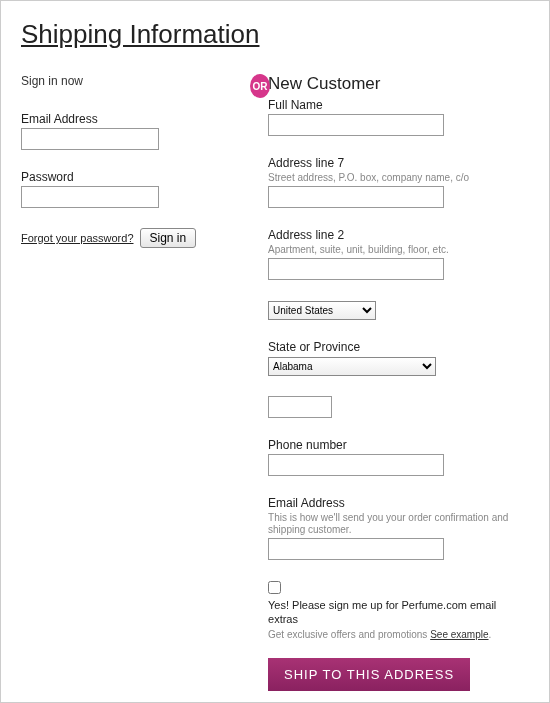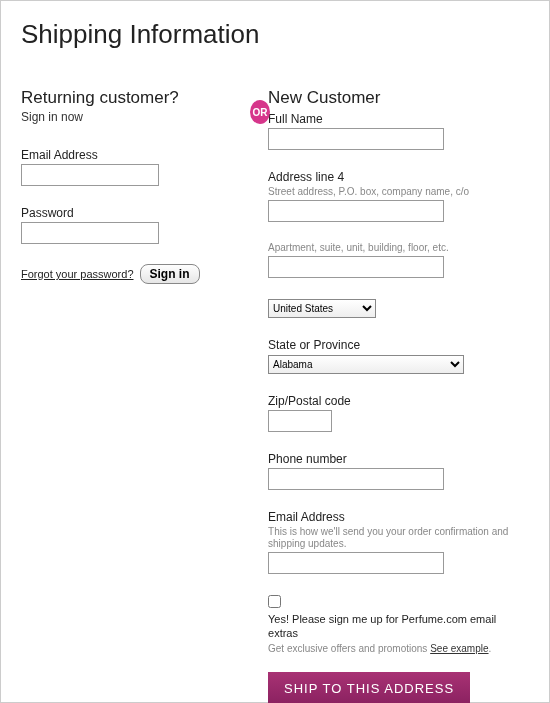--- a/index.html
+++ b/index.html
@@ -1,55 +1,54 @@
 <!DOCTYPE html>
 <html><head>
 <meta charset="utf-8">
 <style>
 * { box-sizing: border-box; margin: 0; padding: 0; }
 body { font-family: Arial, Helvetica, sans-serif; background: #fff; color: #222; }
 .container { width: 550px; height: 703px; border: 1px solid #ccc; padding: 18px 20px; position: relative; }
-.page-title { font-size: 26px; font-weight: normal; margin-bottom: 38px; }
+.page-title { font-size: 26px; font-weight: normal; margin-bottom: 24px; text-decoration: underline; }
 .columns { display: flex; }
 .col-left { width: 248px; position: relative; }
 .col-right { width: 262px; margin-left: 0; }
 .section-heading { font-size: 17px; font-weight: normal; color: #222; margin-bottom: 2px; }
 .sub-heading { font-size: 12px; color: #333; margin-bottom: 24px; }
-.or-badge { position: absolute; top: 12px; right: -2px; width: 20px; height: 24px; border-radius: 50%; background: #d6368b; color: #fff; font-size: 10px; font-weight: bold; display: flex; align-items: center; justify-content: center; }
+.or-badge { position: absolute; top: 0; right: -2px; width: 20px; height: 24px; border-radius: 50%; background: #d6368b; color: #fff; font-size: 10px; font-weight: bold; display: flex; align-items: center; justify-content: center; }
 .field { margin-bottom: 20px; }
 .field-label { font-size: 12px; display: block; margin-bottom: 2px; color: #222; }
 .field-hint { font-size: 10px; color: #888; margin-bottom: 2px; line-height: 1.2; }
 .text-input { width: 176px; height: 22px; border: 1px solid #999; background: #fff; font-size: 12px; padding: 0 3px; }
 .text-input-left { width: 138px; }
 .text-input-short { width: 64px; }
 .forgot-link { font-size: 11px; color: #222; text-decoration: underline; }
 .signin-row { display: flex; align-items: center; gap: 6px; margin-top: 4px; }
-.signin-btn { background: linear-gradient(#fefefe,#e6e6e6); border: 1px solid #888; border-radius: 8px; padding: 2px 9px; font-size: 12px; font-weight: bold; cursor: pointer; }
+.signin-btn { background: linear-gradient(#fefefe,#e6e6e6); border: 1px solid #888; border-radius: 3px; padding: 2px 9px; font-size: 12px; font-weight: normal; cursor: pointer; }
 .select-wrap { position: relative; display: inline-block; }
 select { font-size: 10px; height: 19px; border: 1px solid #888; background: linear-gradient(#fff,#eee); }
 .select-country { width: 108px; }
-.select-state { width: 196px; }
+.select-state { width: 168px; }
 .checkbox-row { display: flex; align-items: flex-start; gap: 4px; font-size: 11px; margin-top: 6px; flex-direction: column; }
 .checkbox-row input { margin-top: 1px; }
 .checkbox-label { font-size: 11px; line-height: 1.3; }
 .checkbox-hint { font-size: 10px; color: #888; margin-top: 2px; }
 .see-example { color: #333; text-decoration: underline; }
 .ship-btn { background: linear-gradient(#a83274,#8a2160); color: #fff; border: none; padding: 9px 16px; font-size: 13px; letter-spacing: 1px; margin-top: 18px; cursor: pointer; }
 </style>
 </head>
 <body>
 
 <div class="container">
   <h1 class="page-title">Shipping Information</h1>
 
   <div class="columns">
 
     <div class="col-left">
       <div class="or-badge">OR</div>
-      <div class="section-heading">Returning customer?</div>
       <div class="sub-heading">Sign in now</div>
 
       <div class="field">
         <label class="field-label">Email Address</label>
         <input type="text" class="text-input text-input-left" style="">
       </div>
 
       <div class="field">
         <label class="field-label">Password</label>
         <input type="password" class="text-input text-input-left" style="">
@@ -63,26 +62,27 @@
 
     <div class="col-right">
       <div class="section-heading" style="margin-bottom:4px;">New Customer</div>
 
       <div class="field">
         <label class="field-label">Full Name</label>
         <input type="text" class="text-input" style="">
       </div>
 
       <div class="field">
-        <label class="field-label">Address line 4</label>
+        <label class="field-label">Address line 7</label>
         <div class="field-hint">Street address, P.O. box, company name, c/o</div>
         <input type="text" class="text-input" style="">
       </div>
 
       <div class="field">
+        <label class="field-label">Address line 2</label>
         <div class="field-hint">Apartment, suite, unit, building, floor, etc.</div>
         <input type="text" class="text-input" style="">
       </div>
 
 
       <div class="field">
         <div class="select-wrap">
           <select class="select-country">
             <option>United States</option>
           </select>
@@ -92,32 +92,31 @@
       <div class="field">
         <label class="field-label">State or Province</label>
         <div class="select-wrap">
           <select class="select-state">
             <option>Alabama</option>
           </select>
         </div>
       </div>
 
       <div class="field">
-        <label class="field-label">Zip/Postal code</label>
         <input type="text" class="text-input text-input-short" style="">
       </div>
 
       <div class="field">
         <label class="field-label">Phone number</label>
         <input type="text" class="text-input" style="">
       </div>
 
       <div class="field">
         <label class="field-label">Email Address</label>
-        <div class="field-hint">This is how we'll send you your order confirmation and shipping updates.</div>
+        <div class="field-hint">This is how we'll send you your order confirmation and shipping customer.</div>
         <input type="text" class="text-input" style="">
       </div>
 
       <div class="checkbox-row">
         <input type="checkbox" style="">
         <span class="checkbox-label">Yes! Please sign me up for Perfume.com email extras</span>
       </div>
       <div class="checkbox-hint">
         <span>Get exclusive offers and promotions </span><a href="#" class="see-example">See example</a>.
       </div>

